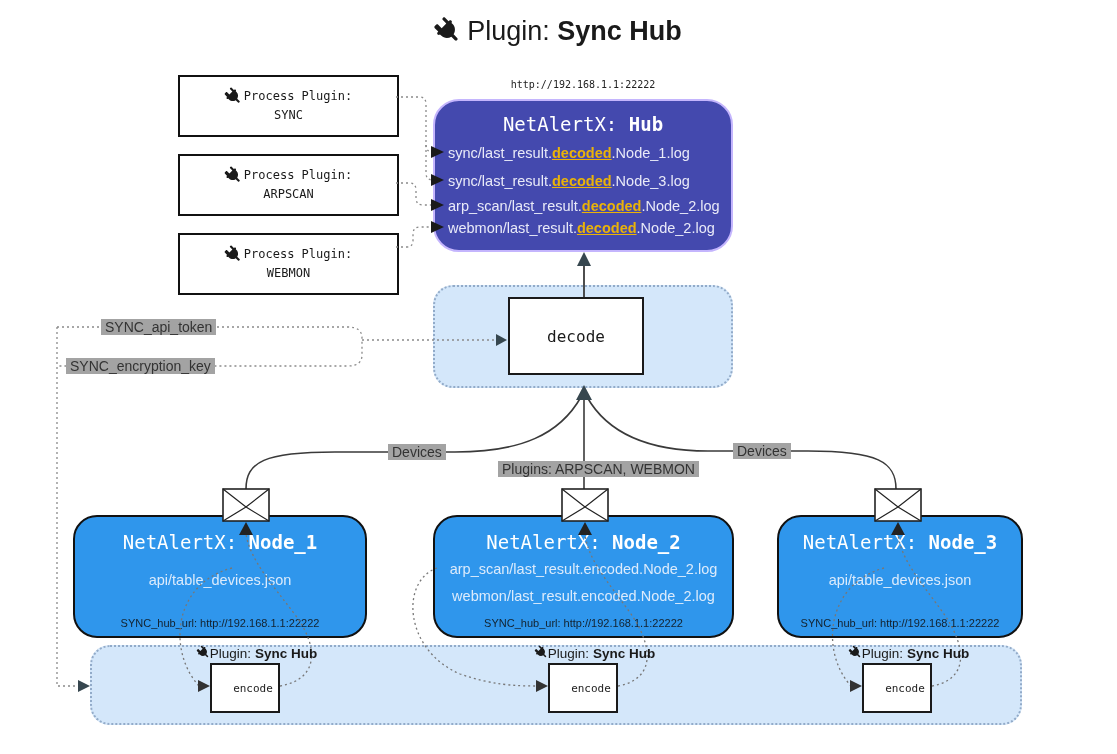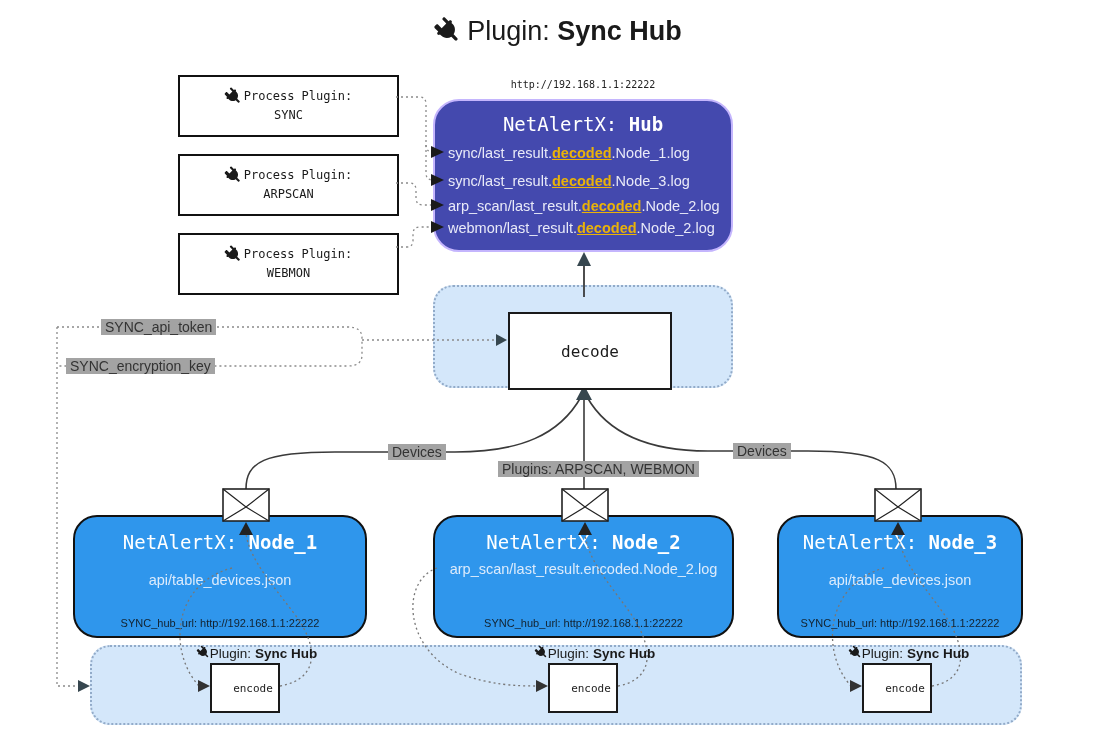--- a/index.html
+++ b/index.html
@@ -22,21 +22,21 @@
        border-radius:26px;box-sizing:border-box;}
   .hub-title{left:0;right:0;top:12px;text-align:center;color:#fff;font-size:19px;}
   .hub-log{left:13px;color:#E9EAF8;font-size:14.5px;white-space:nowrap;}
   .hub-log b{font-weight:bold;color:#eab308;text-decoration:underline;}
   
   .panel{background:#D4E7FA;border:2px dotted #92ABC9;border-radius:20px;box-sizing:border-box;}
   .decode-panel{left:433px;top:285px;width:300px;height:103px;}
   .wbox{background:#fff;border:2px solid #1a1a1a;box-sizing:border-box;
         display:flex;align-items:center;justify-content:center;
         font-family:"DejaVu Sans Mono",monospace;}
-  .decode-box{left:508px;top:297px;width:164px;height:78px;font-size:16px;z-index:6;margin-top:15px;}
+  .decode-box{left:508px;top:297px;width:136px;height:78px;font-size:16px;z-index:6;}
   
   .lineLabel{background:#a3a3a3;font-size:14px;color:#333;padding:0 4px;white-space:nowrap;z-index:6;}
   
   .node{top:515px;height:123px;background:#2F96EC;border:2px solid #111;border-radius:24px;
         box-sizing:border-box;z-index:2;}
   .node-title{left:0;right:0;top:14px;text-align:center;color:#fff;font-size:19px;}
   .node-line{left:0;right:0;text-align:center;color:#DCEBFC;font-size:14.5px;white-space:nowrap;}
   .node-footer{left:0;right:0;bottom:7px;text-align:center;color:#13222E;font-size:11px;}
   
   .strip{left:90px;top:645px;width:932px;height:80px;z-index:1;}
@@ -104,20 +104,21 @@
   <div class="abs lineLabel" style="left:498px;top:461px;">Plugins: ARPSCAN, WEBMON</div>
 
   <div class="abs node" style="left:73px;width:294px;">
     <div class="abs node-title mono"><span>NetAlertX: </span><b>Node_1</b></div>
     <div class="abs node-line" style="top:55px;">api/table_devices.json</div>
     <div class="abs node-footer">SYNC_hub_url: http://192.168.1.1:22222</div>
   </div>
   <div class="abs node" style="left:433px;width:301px;">
     <div class="abs node-title mono"><span>NetAlertX: </span><b>Node_2</b></div>
     <div class="abs node-line" style="top:44px;">arp_scan/last_result.encoded.Node_2.log</div>
+    <div class="abs node-line" style="top:71px;">webmon/last_result.encoded.Node_2.log</div>
     <div class="abs node-footer">SYNC_hub_url: http://192.168.1.1:22222</div>
   </div>
   <div class="abs node" style="left:777px;width:246px;">
     <div class="abs node-title mono"><span>NetAlertX: </span><b>Node_3</b></div>
     <div class="abs node-line" style="top:55px;">api/table_devices.json</div>
     <div class="abs node-footer">SYNC_hub_url: http://192.168.1.1:22222</div>
   </div>
 
   <div class="abs panel strip"></div>
 

